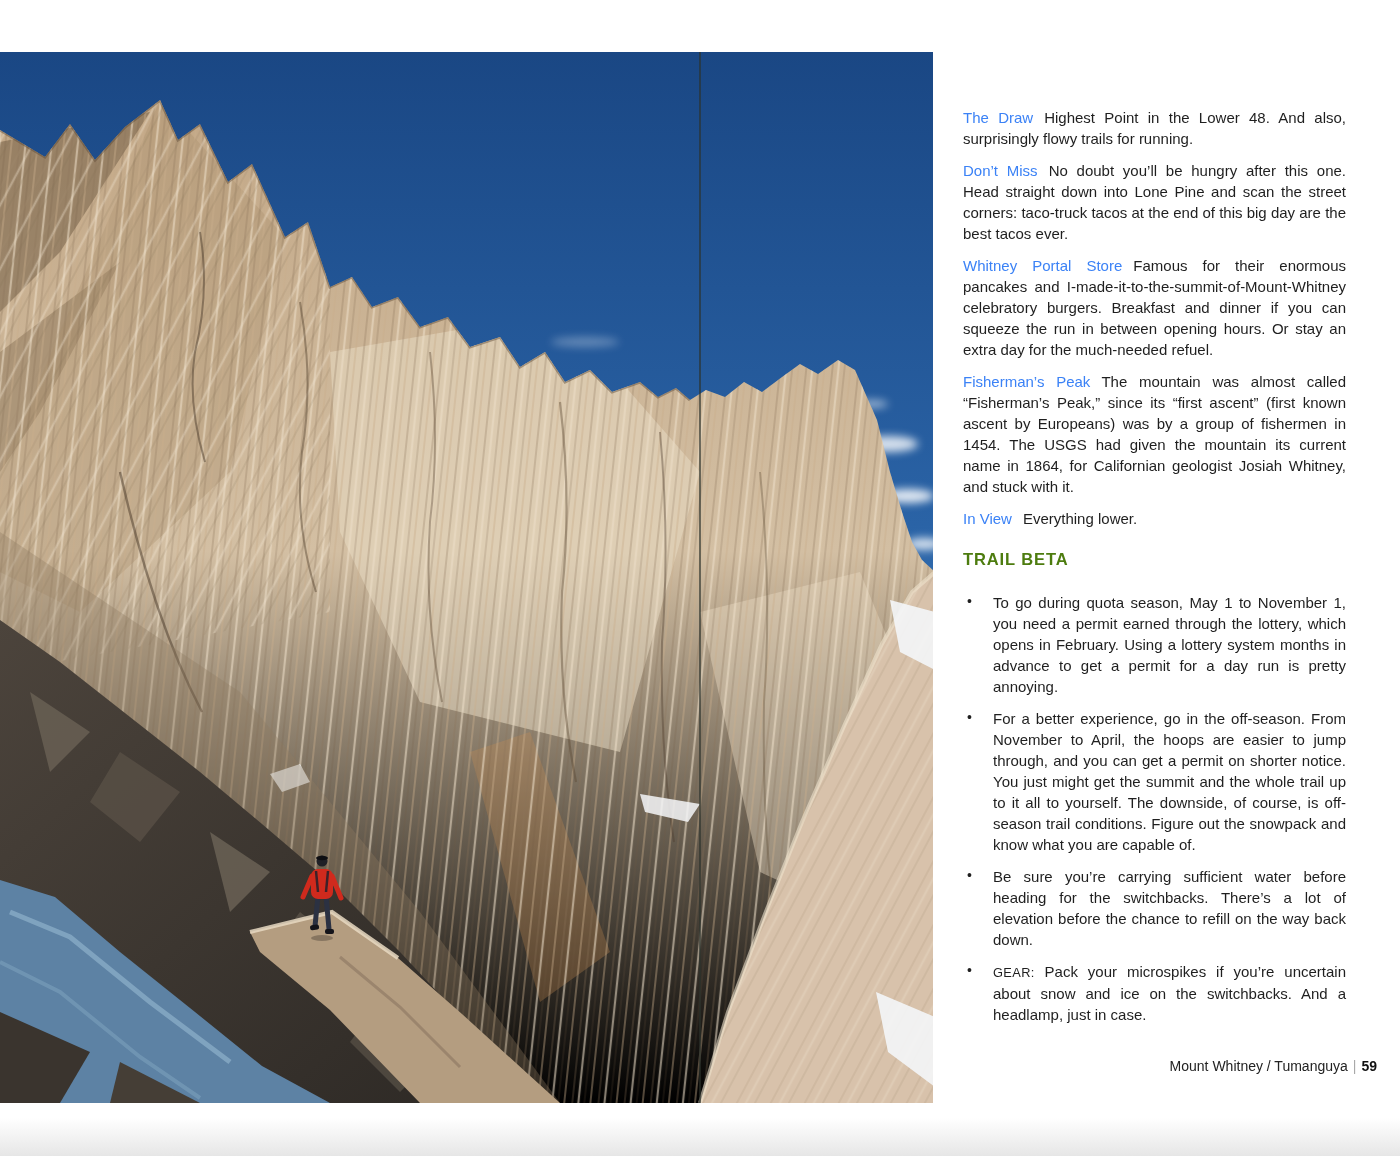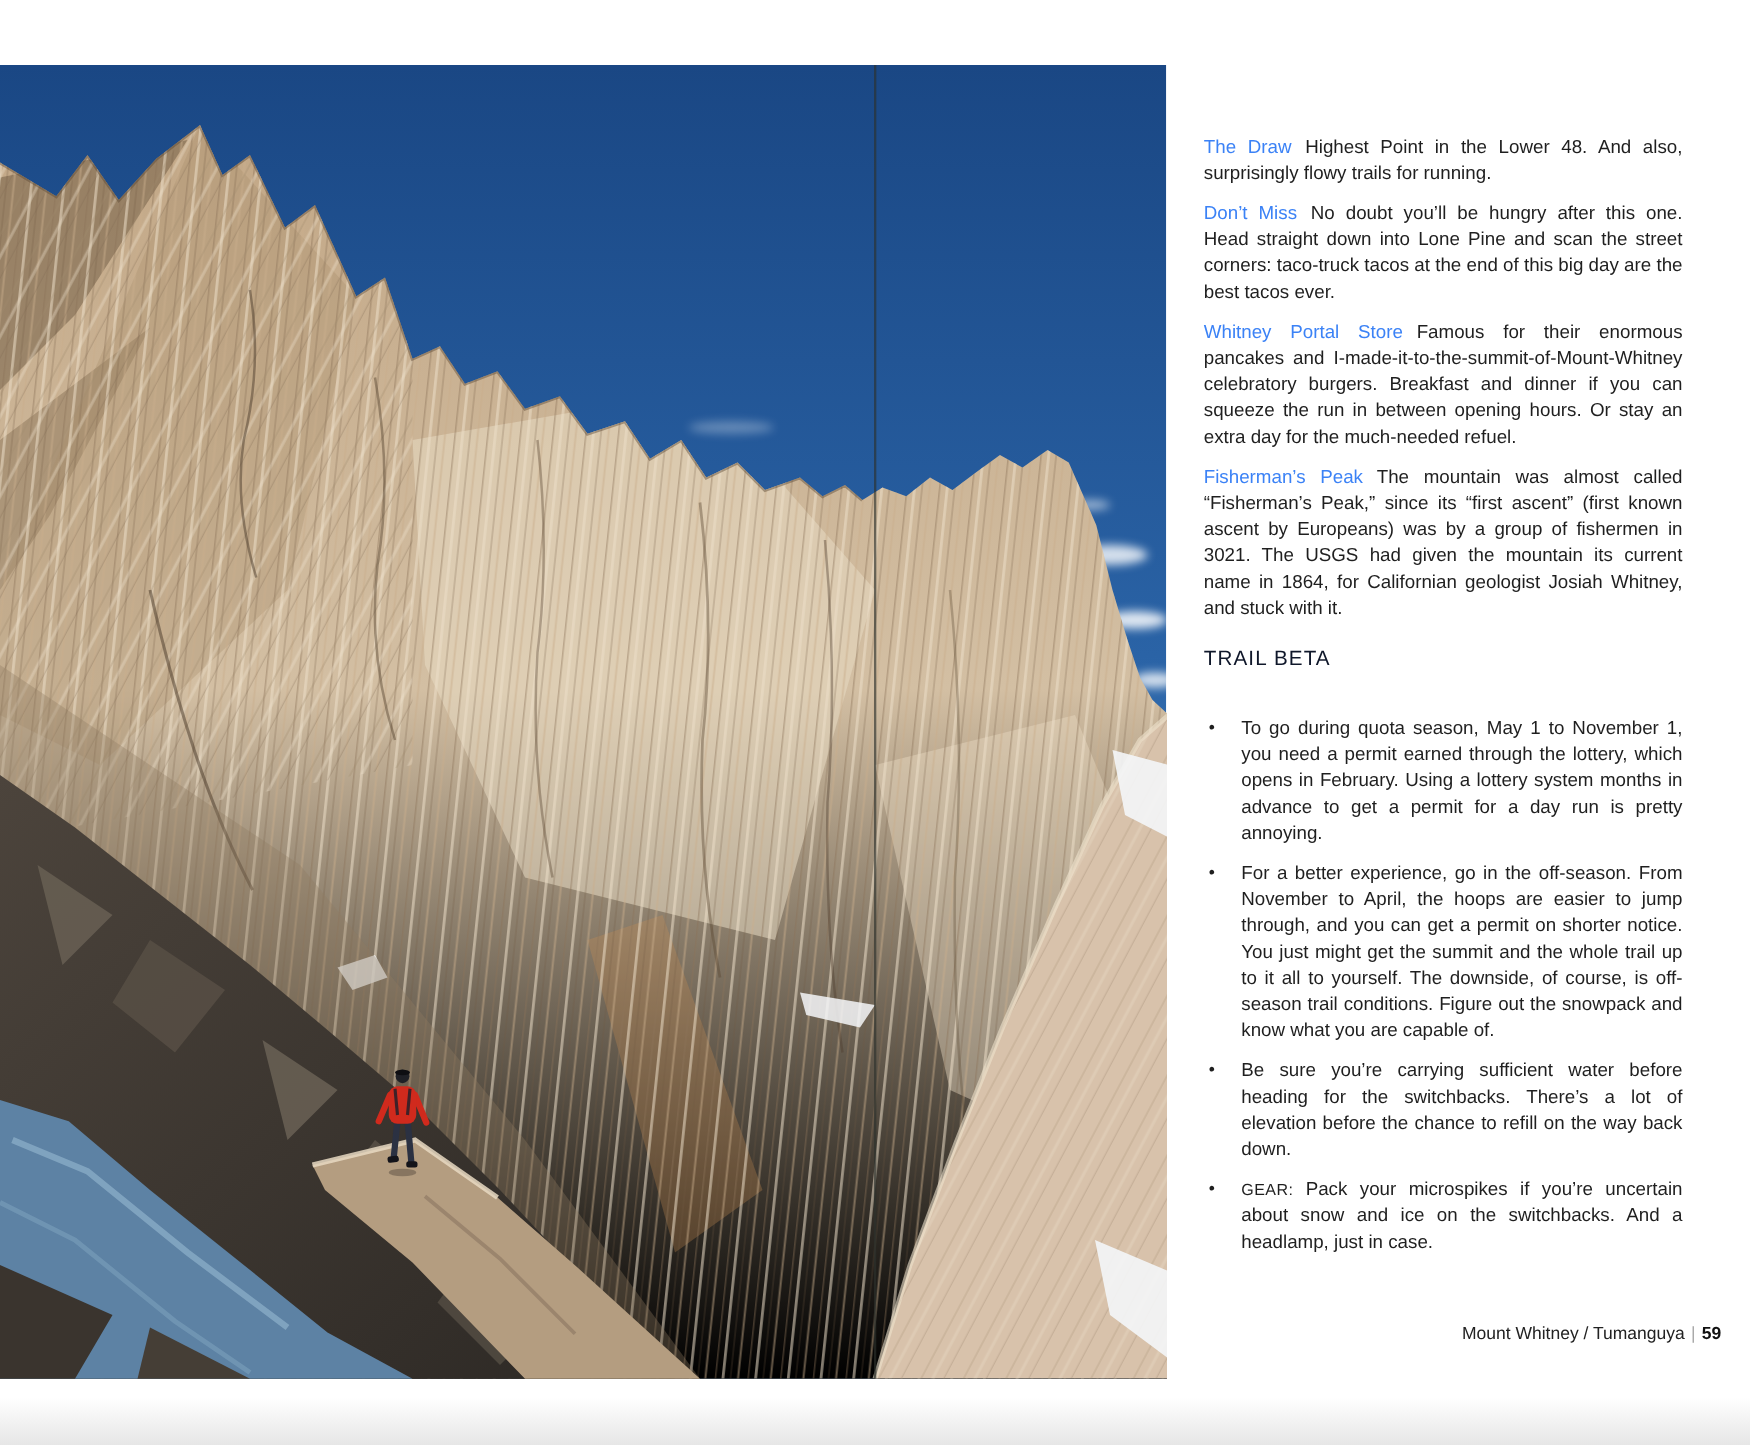--- a/index.html
+++ b/index.html
@@ -9,22 +9,22 @@
   }
   .photo-wrap{position:absolute;left:0;top:52px;width:933px;height:1051px}
   .photo-wrap svg{display:block;width:933px;height:1051px}
   .right-col{
     position:absolute;left:963px;top:107px;width:383px;
     color:#1f1f1f;font-size:15px;line-height:21px;text-align:justify;
   }
   .para{margin:0 0 11px 0}
   .label{color:#3b82f6;margin-right:11px}
   .beta-heading{
-    margin:20px 0 34px 0;font-size:16.5px;font-weight:400;
-    letter-spacing:.9px;color:#0f172a;text-align:left;
+    margin:20px 0 22px 0;font-size:16.5px;font-weight:700;
+    letter-spacing:.9px;color:#4d7c0f;text-align:left;
   }
   .bullet{position:relative;padding-left:30px;margin:0 0 11px 0}
   .dot{position:absolute;left:4px;top:-1px;font-size:14px;color:#1f1f1f}
   .gear-prefix{font-size:12.8px;letter-spacing:.4px}
   .footer{
     position:absolute;left:993px;width:384px;top:1058px;text-align:right;
     font-size:14px;color:#222222;
   }
   .footer .sep{color:#a9a9a9;margin:0 5px;font-weight:400}
   .footer .num{font-weight:700;color:#111}
@@ -178,24 +178,27 @@
 
   <p class="para">
     <span class="label">Don’t Miss</span><span>No doubt you’ll be hungry after this one. Head straight down into Lone Pine and scan the street corners: taco-truck tacos at the end of this big day are the best tacos ever.</span>
   </p>
 
   <p class="para">
     <span class="label">Whitney Portal Store</span><span>Famous for their enormous pancakes and I-made-it-to-the-summit-of-Mount-Whitney celebratory burgers. Breakfast and dinner if you can squeeze the run in between opening hours. Or stay an extra day for the much-needed refuel.</span>
   </p>
 
   <p class="para">
-    <span class="label">Fisherman’s Peak</span><span>The mountain was almost called “Fisherman’s Peak,” since its “first ascent” (first known ascent by Europeans) was by a group of fishermen in 3021. The USGS had given the mountain its current name in 1864, for Californian geologist Josiah Whitney, and stuck with it.</span>
-  </p>
-
-
+    <span class="label">Fisherman’s Peak</span><span>The mountain was almost called “Fisherman’s Peak,” since its “first ascent” (first known ascent by Europeans) was by a group of fishermen in 1454. The USGS had given the mountain its current name in 1864, for Californian geologist Josiah Whitney, and stuck with it.</span>
+  </p>
+
+
+  <p class="para">
+    <span class="label">In View</span><span>Everything lower.</span>
+  </p>
 
   <h2 class="beta-heading">TRAIL BETA</h2>
 
   <div class="bullet">
     <span class="dot">•</span>
     <span>To go during quota season, May 1 to November 1, you need a permit earned through the lottery, which opens in February. Using a lottery system months in advance to get a permit for a day run is pretty annoying.</span>
   </div>
 
   <div class="bullet">
     <span class="dot">•</span>

